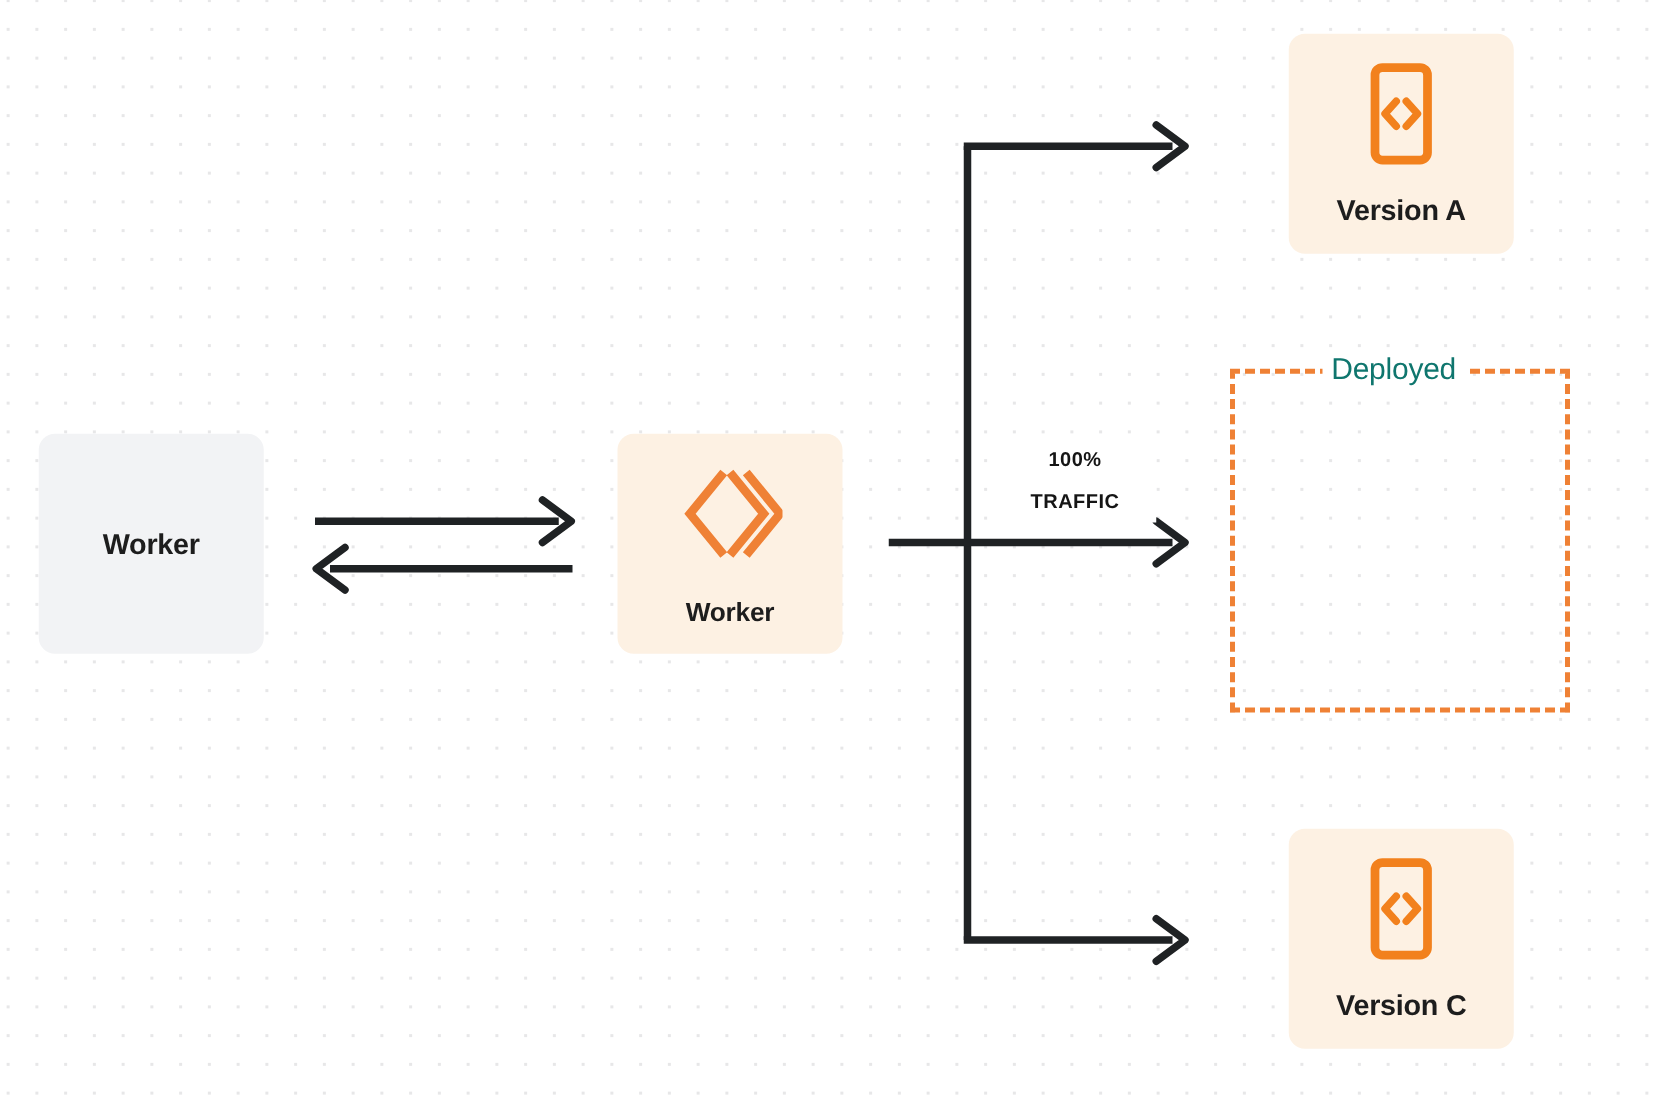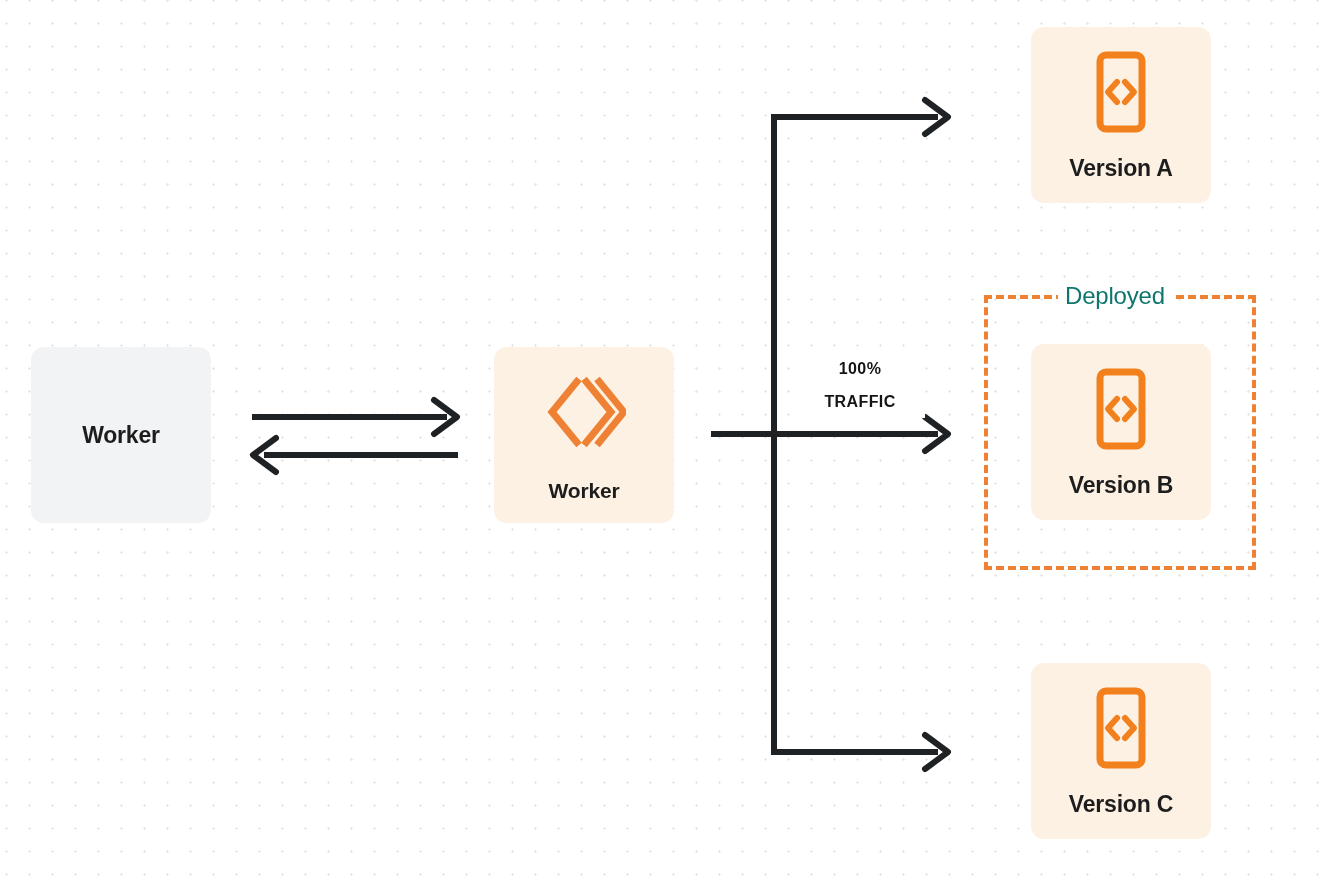--- a/index.html
+++ b/index.html
@@ -191,30 +191,20 @@
     </span>
     <span class="node-label">Version A</span>
   </div>
 
   <div class="deployed-frame">
     <span class="deployed-top-left"></span>
     <span class="deployed-top-right"></span>
   </div>
   <div class="deployed-label">Deployed</div>
 
-  <div class="node version-node version-b">
-    <span class="code-icon">
-      <svg width="50" height="82" viewBox="0 0 50 82" xmlns="http://www.w3.org/2000/svg">
-        <rect x="4" y="4" width="42" height="74" rx="6" ry="6" fill="none" stroke="#f2811d" stroke-width="7"></rect>
-        <polyline points="21,31 12,41 21,51" fill="none" stroke="#f2811d" stroke-width="6" stroke-linecap="round" stroke-linejoin="round"></polyline>
-        <polyline points="29,31 38,41 29,51" fill="none" stroke="#f2811d" stroke-width="6" stroke-linecap="round" stroke-linejoin="round"></polyline>
-      </svg>
-    </span>
-    <span class="node-label">Version B</span>
-  </div>
 
   <div class="node version-node version-c">
     <span class="code-icon">
       <svg width="50" height="82" viewBox="0 0 50 82" xmlns="http://www.w3.org/2000/svg">
         <rect x="4" y="4" width="42" height="74" rx="6" ry="6" fill="none" stroke="#f2811d" stroke-width="7"></rect>
         <polyline points="21,31 12,41 21,51" fill="none" stroke="#f2811d" stroke-width="6" stroke-linecap="round" stroke-linejoin="round"></polyline>
         <polyline points="29,31 38,41 29,51" fill="none" stroke="#f2811d" stroke-width="6" stroke-linecap="round" stroke-linejoin="round"></polyline>
       </svg>
     </span>
     <span class="node-label">Version C</span>

